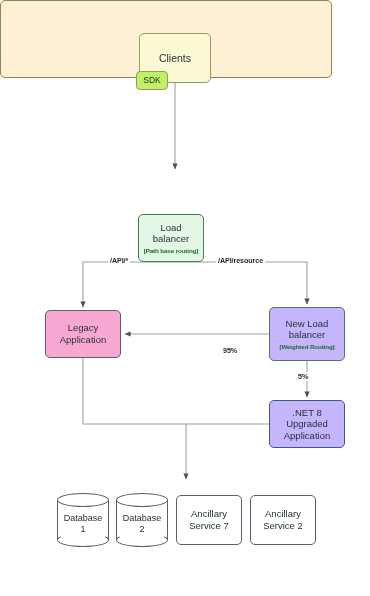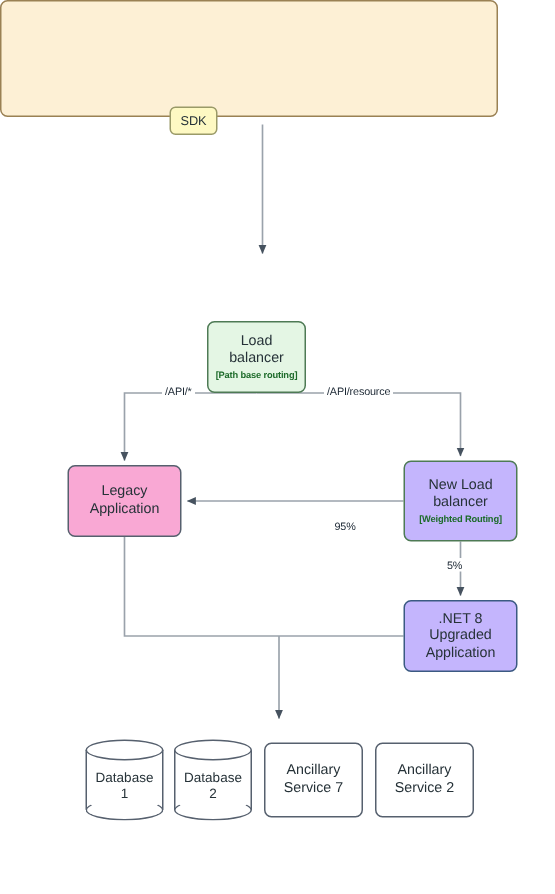--- a/index.html
+++ b/index.html
@@ -52,23 +52,23 @@
   
   #clients {
     left: 139px; top: 33px;
     width: 72px; height: 50px;
     background: #fbf9d4;
     border-color: #9a9a68;
     font-size: 10.5px;
   }
   
   #sdk {
-    left: 113px; top: 71px;
+    left: 136px; top: 71px;
     width: 32px; height: 19px;
-    background: #fef9c3;
+    background: #bef264;
     border-color: #9a9a68;
     border-radius: 4px;
     font-size: 8.5px;
     z-index: 4;
   }
   
   #loadbalancer {
     left: 138px; top: 172px;
     width: 66px; height: 48px;
     background: #e4f6e4;
@@ -175,21 +175,21 @@
     font-size: 9px;
     color: #263238;
     line-height: 1.2;
   }
   
   .elabel {
     position: absolute;
     background: #ffffff;
     color: #1b2733;
     font-size: 7.2px;
-    font-weight: normal;
+    font-weight: bold;
     padding: 0 2px;
     white-space: nowrap;
     letter-spacing: -0.1px;
   }
   #lbl-api-star { left: 108px; top: 256px; }
   #lbl-api-res  { left: 216px; top: 256px; }
   #lbl-95       { left: 210px; top: 346px; margin-left: 11px; }
   #lbl-5        { left: 296px; top: 372px; }
 </style>
 </head>
@@ -218,20 +218,23 @@
       <path d="M307,361 L307,397" marker-end="url(#arrow)"></path>
 
       <path d="M83,358 L83,424 L186,424"></path>
 
       <path d="M269,424 L186,424"></path>
 
       <path d="M186,424 L186,479" marker-end="url(#arrow)"></path>
     </g>
   </svg>
 
+  <div class="node" id="clients">
+    <span class="ttl">Clients</span>
+  </div>
 
   <div class="node" id="sdk">
     <span class="ttl">SDK</span>
   </div>
 
   <div class="node" id="loadbalancer">
     <span class="ttl">Load</span>
     <span class="ttl">balancer</span>
     <span class="sub">[Path base routing]</span>
   </div>

